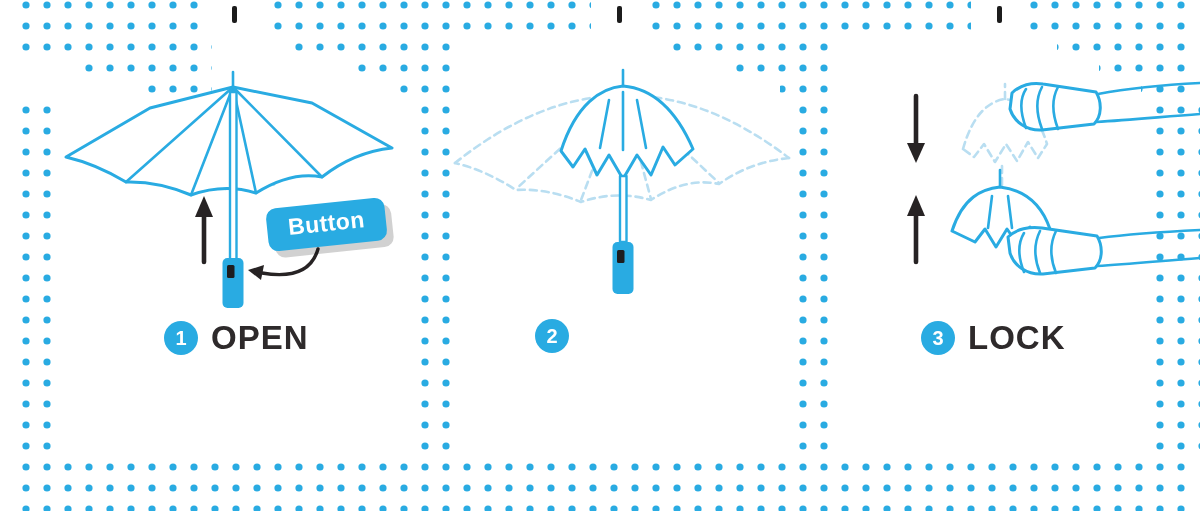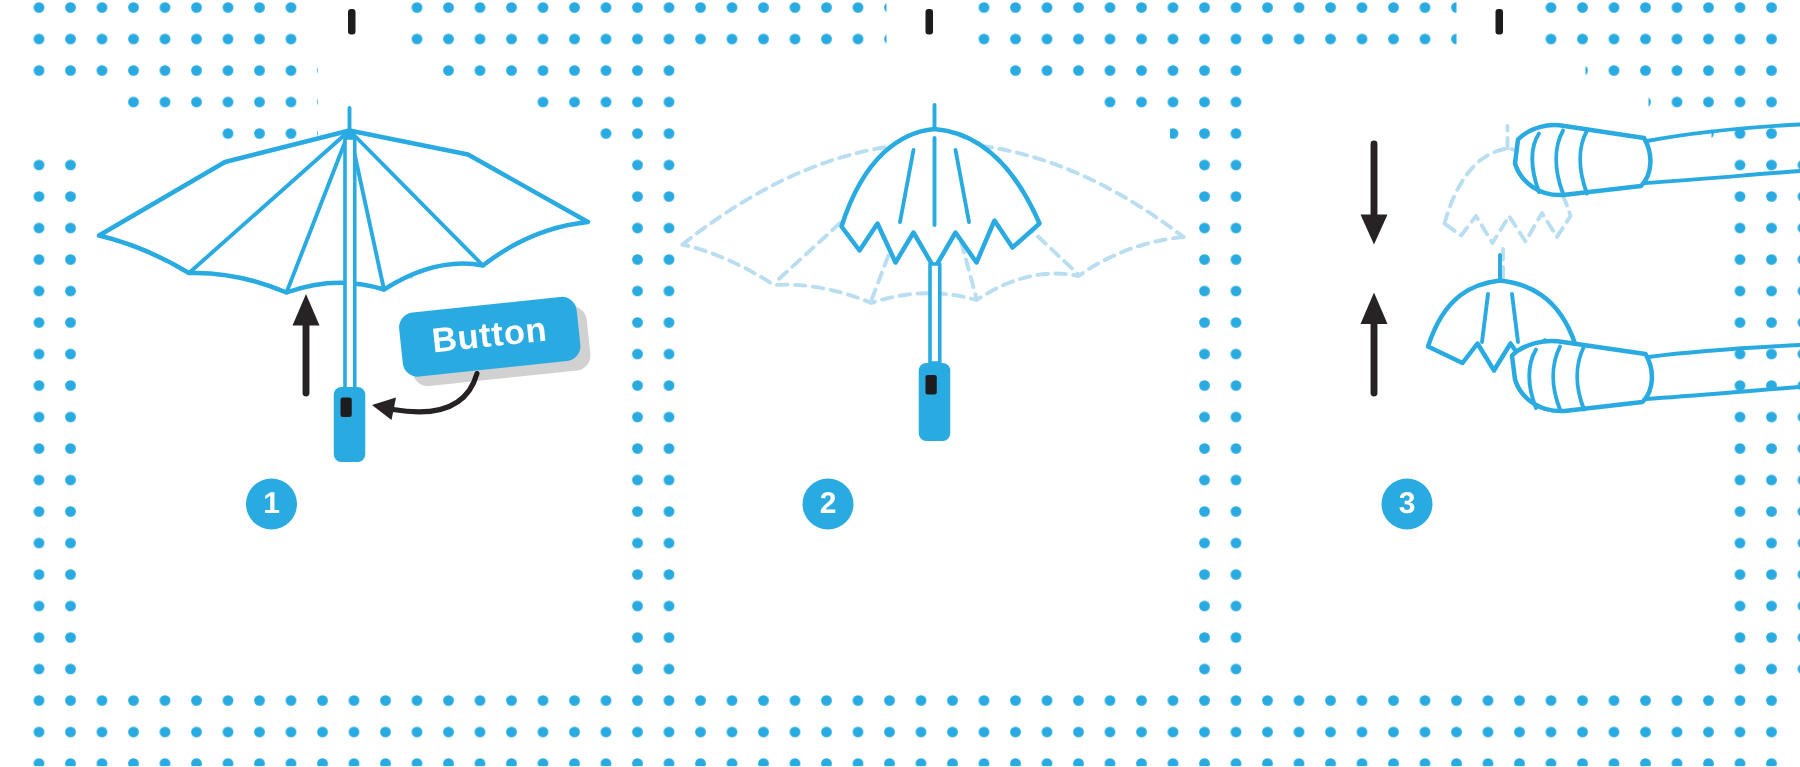--- a/index.html
+++ b/index.html
@@ -201,21 +201,23 @@
       </g>
     </g>
   </svg>
 
   <div class="callout">
     <span>Button</span>
   </div>
 
   <div class="step step1">
     <span class="stepnum">1</span>
+    <span class="steplabel">OPEN</span>
   </div>
   <div class="step step2">
     <span class="stepnum">2</span>
   </div>
   <div class="step step3">
     <span class="stepnum">3</span>
+    <span class="steplabel">LOCK</span>
   </div>
 
 </div>
 
 </body></html>

